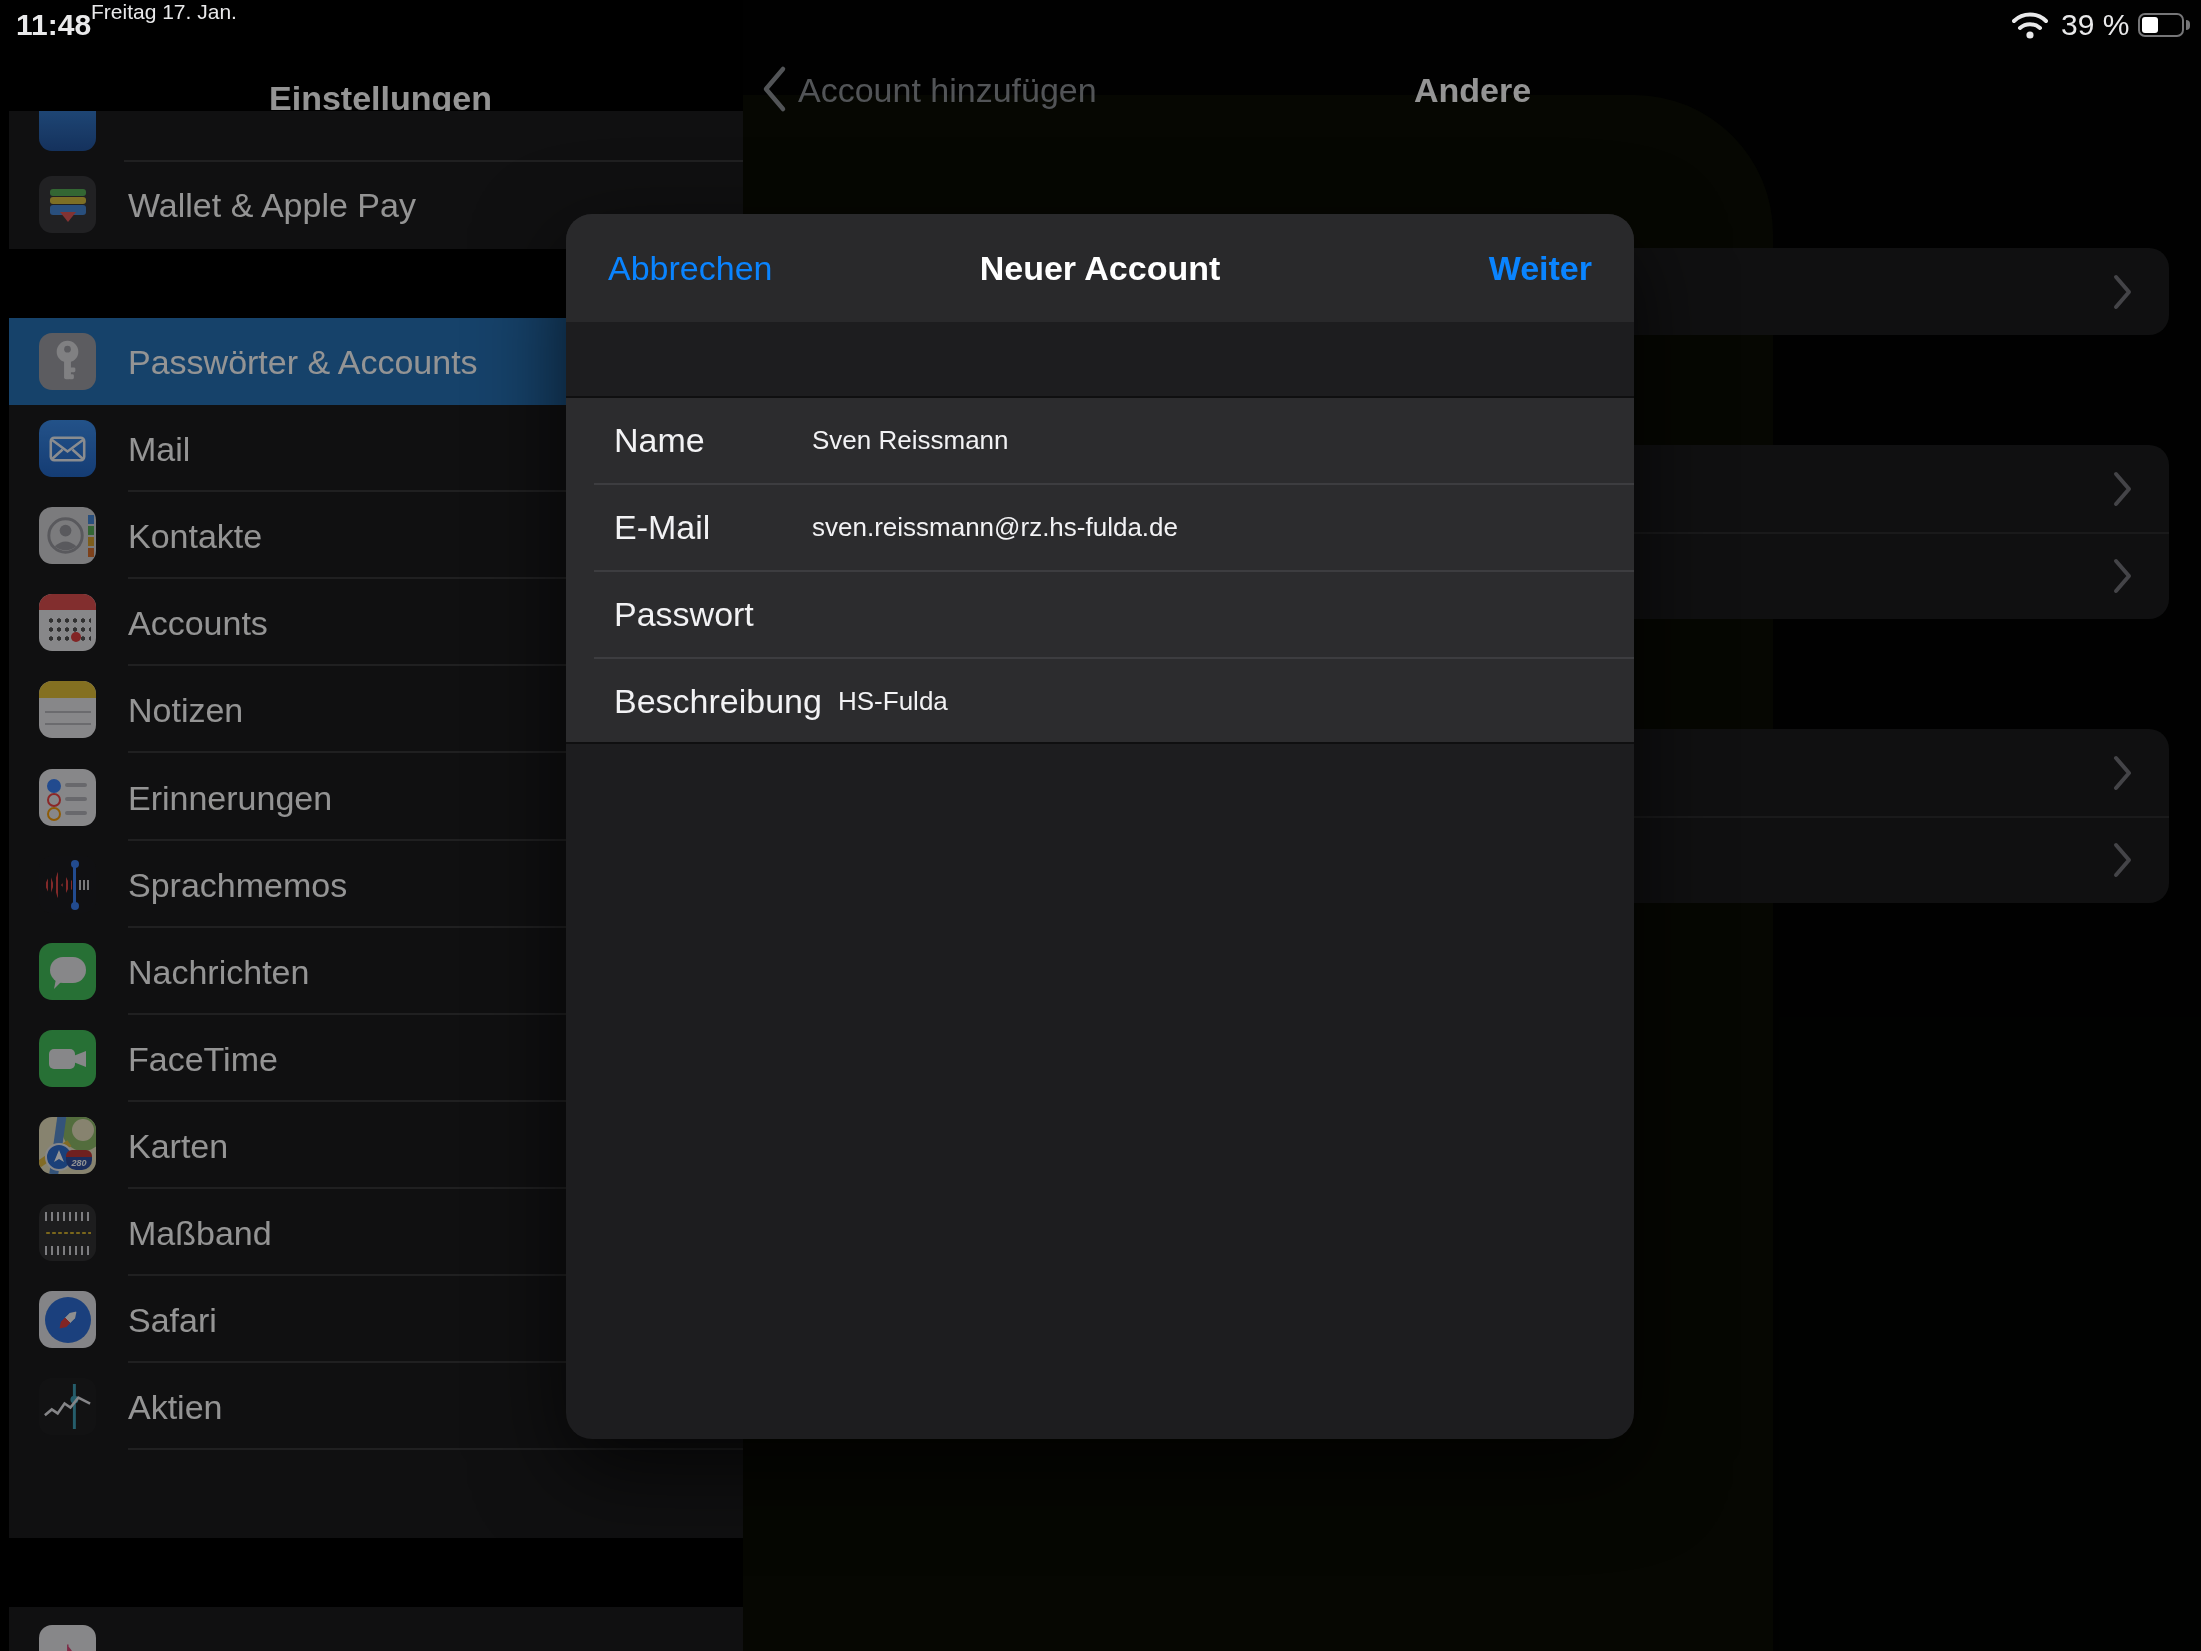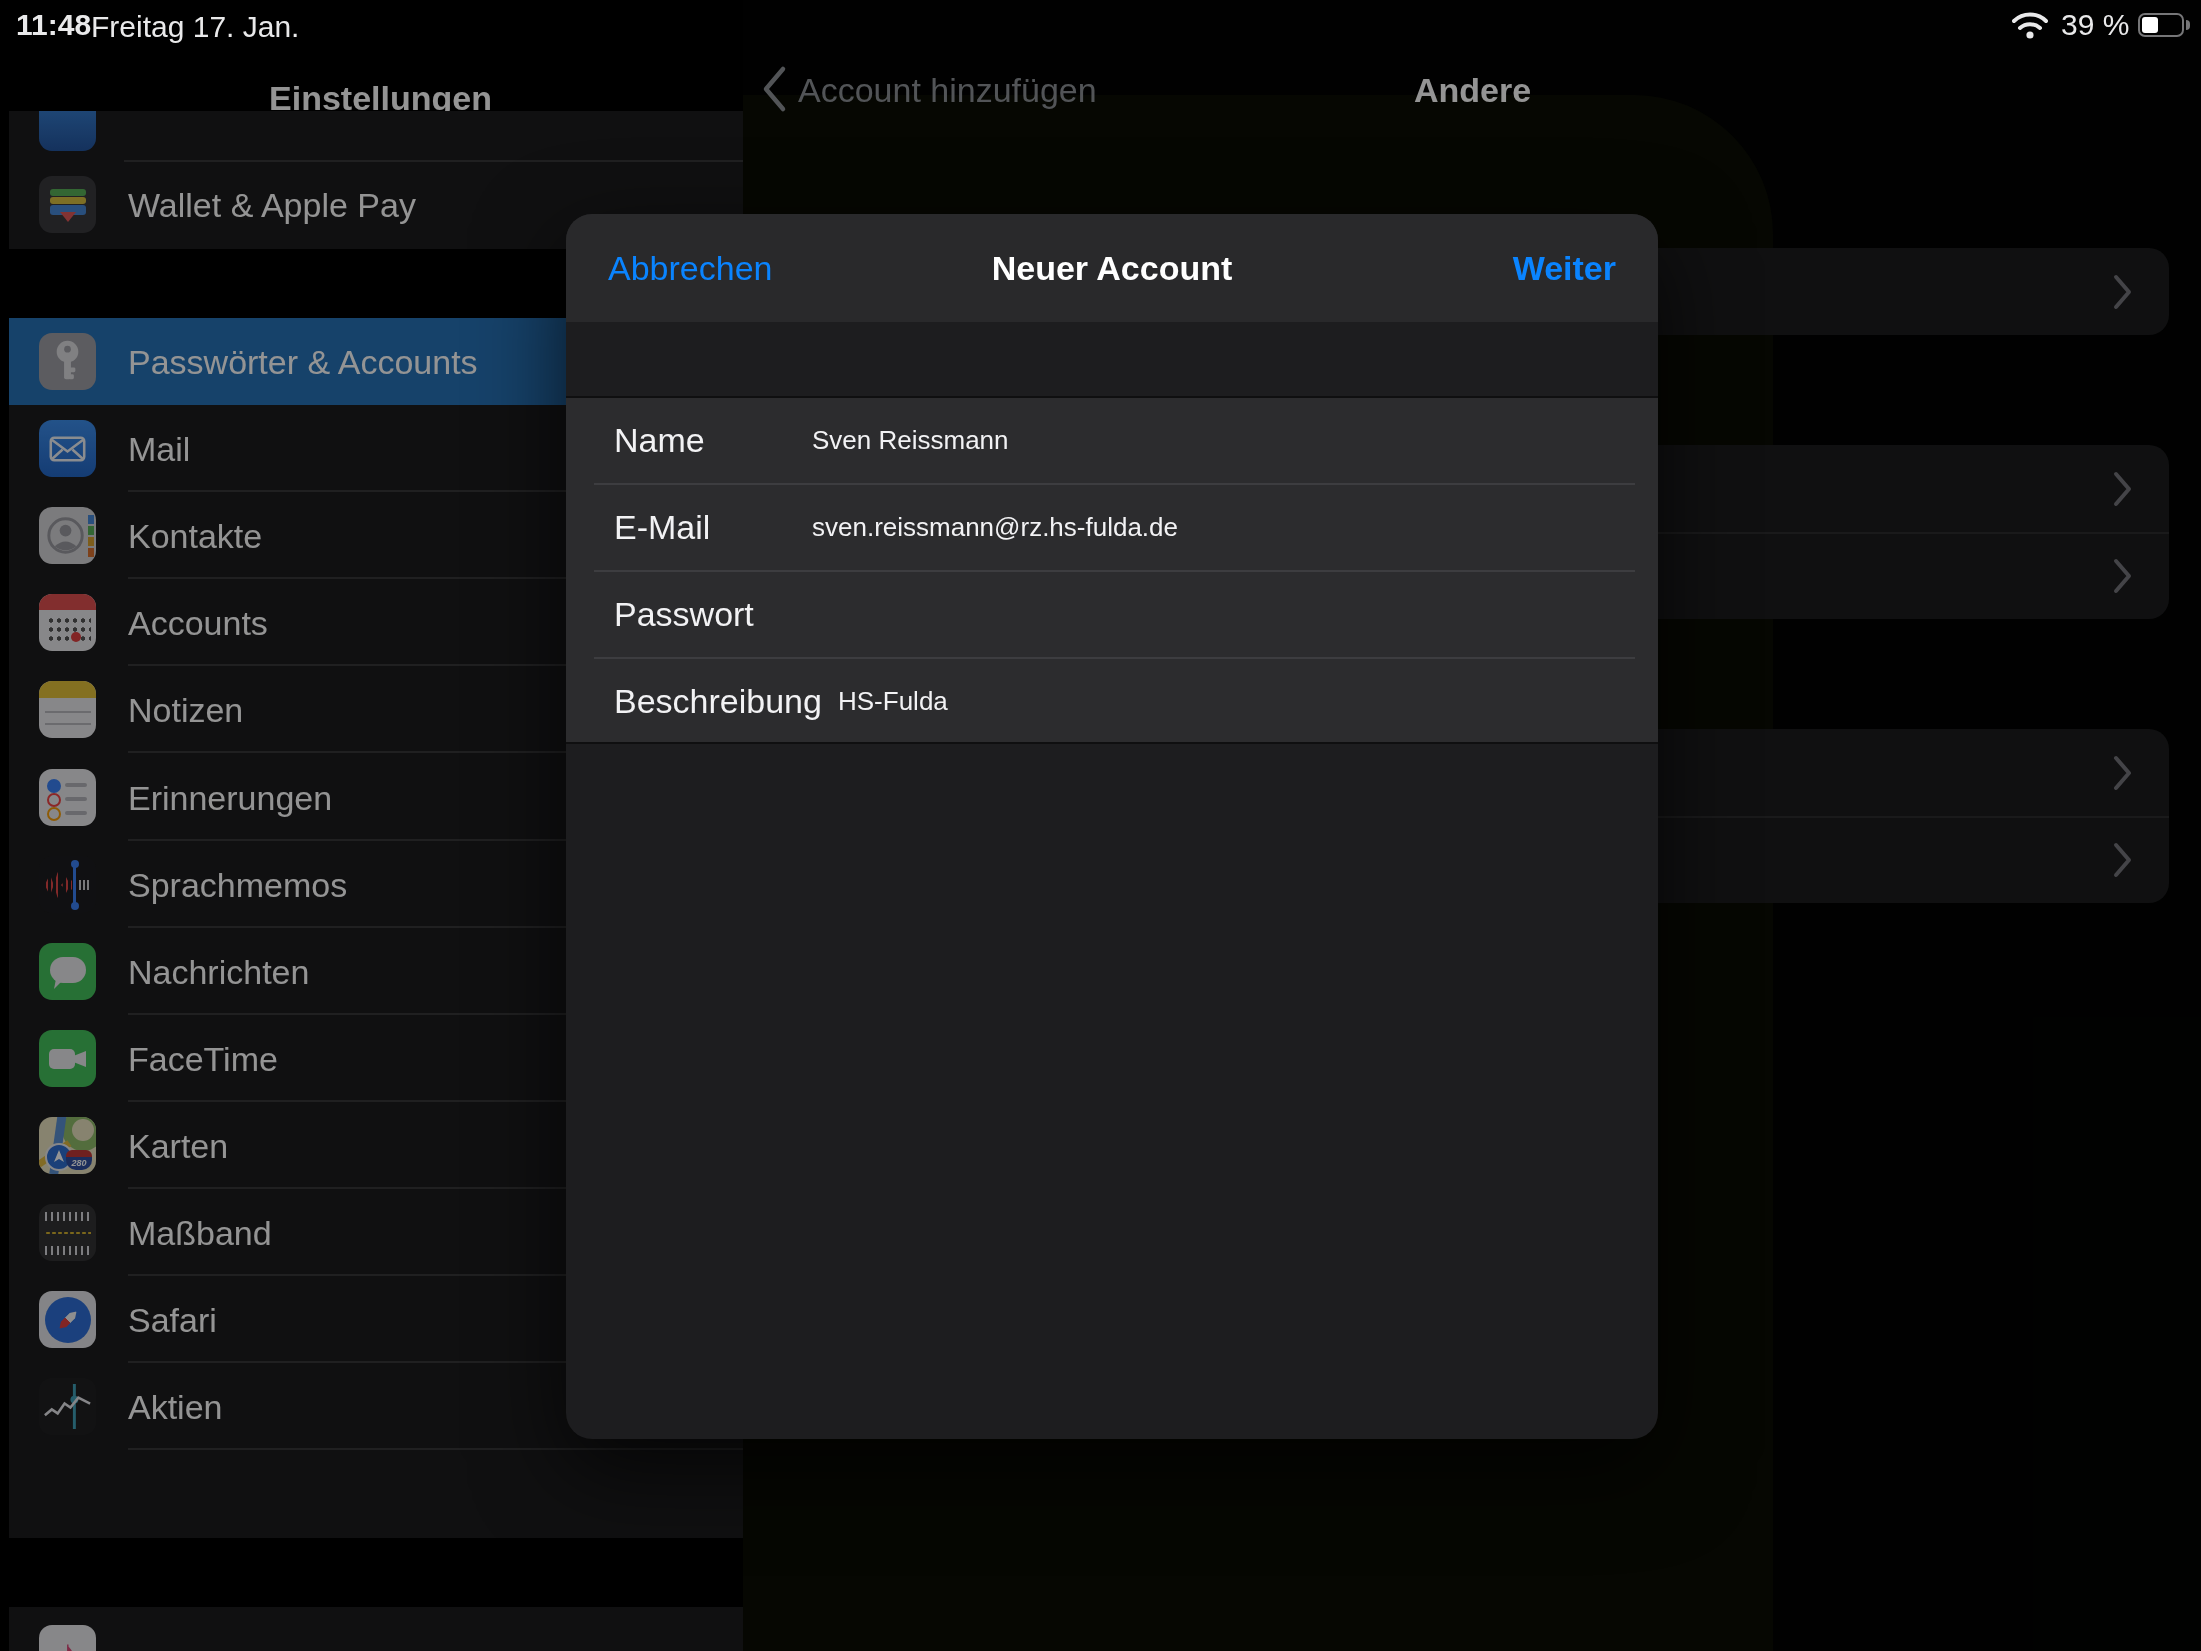--- a/index.html
+++ b/index.html
@@ -6,21 +6,21 @@
   body{
     position:relative;width:2202px;height:1651px;overflow:hidden;
     font-family:"Liberation Sans",sans-serif;
     -webkit-font-smoothing:antialiased;
   }
   .abs{position:absolute;}
 
   
   .statusbar{left:0;top:0;width:2202px;height:48px;z-index:25;color:#e9e9ea;}
   .st-time{left:16px;top:8px;font-size:30px;font-weight:700;}
-  .st-date{left:91px;top:10px;font-size:30px;font-weight:400;}
+  .st-date{left:91px;top:0;font-size:21px;font-weight:400;}
   .st-batt-label{left:2061px;top:8px;font-size:30px;font-weight:500;}
   .wifi{left:2012px;top:12px;width:36px;height:28px;}
   .batt{left:2138px;top:13px;width:51px;height:24px;}
   .batt-body{left:0;top:0;width:46px;height:24px;border:2.5px solid rgba(235,235,240,.5);border-radius:7px;box-sizing:border-box;}
   .batt-fill{left:4px;top:4px;width:16px;height:16px;background:#fff;border-radius:3px;}
   .batt-tip{left:48px;top:7px;width:4px;height:10px;background:rgba(235,235,240,.5);border-radius:0 4px 4px 0;}
 
   
   .sidebar{left:9px;top:0;width:743px;height:1651px;z-index:1;background:#000;}
   .side-title{left:0;top:79px;width:743px;text-align:center;font-size:34px;font-weight:700;color:#fff;}
@@ -110,21 +110,21 @@
   .gcard{position:absolute;background:#1c1c1e;border-radius:20px;width:792px;left:634px;}
   .gcard .grow{position:absolute;left:0;width:100%;height:87px;}
   .gcard .gsep{position:absolute;left:0;width:100%;height:2px;background:#2e2e30;}
   .chev{position:absolute;right:36px;top:50%;transform:translateY(-50%);width:20px;height:36px;}
 
   
   .dim{left:0;top:0;width:2202px;height:1651px;background:rgba(0,0,0,.42);z-index:20;}
 
   
   .modal{left:566px;top:214px;width:1068px;height:1225px;z-index:30;background:#1d1d1f;border-radius:26px;
-     box-shadow:0 30px 89px rgba(0,0,0,.7);overflow:hidden;padding-left:24px;}
+     box-shadow:0 30px 89px rgba(0,0,0,.7);overflow:hidden;}
   .m-header{position:absolute;left:0;top:0;width:100%;height:108px;background:#29292b;}
   .m-cancel{position:absolute;left:42px;top:50%;transform:translateY(-50%);font-size:34px;color:#0a84ff;}
   .m-title{position:absolute;left:0;top:50%;transform:translateY(-50%);width:100%;text-align:center;font-size:34px;font-weight:700;color:#ffffff;}
   .m-next{position:absolute;right:42px;top:50%;transform:translateY(-50%);font-size:34px;font-weight:700;color:#0a84ff;}
   .m-group{position:absolute;left:0;top:182px;width:100%;height:348px;background:#2c2c2e;}
   .m-group:before,.m-group:after{content:"";position:absolute;left:0;width:100%;height:2px;background:#0f0f10;}
   .m-group:before{top:0;} .m-group:after{bottom:0;}
   .f-row{position:absolute;left:0;width:100%;height:87px;margin-left:16px;}
   .f-sep{position:absolute;left:28px;width:1041px;height:2px;background:#3d3d40;}
   .f-label{position:absolute;left:32px;top:50%;transform:translateY(-50%);font-size:34px;color:#f2f2f4;}

